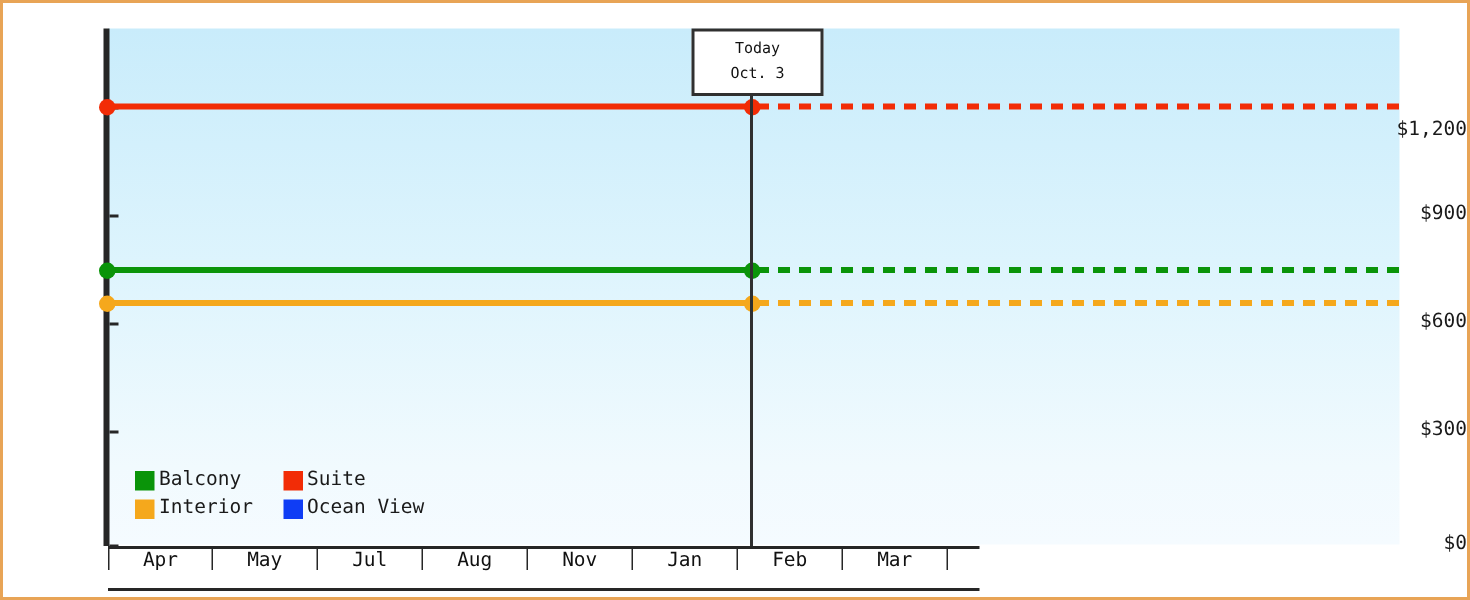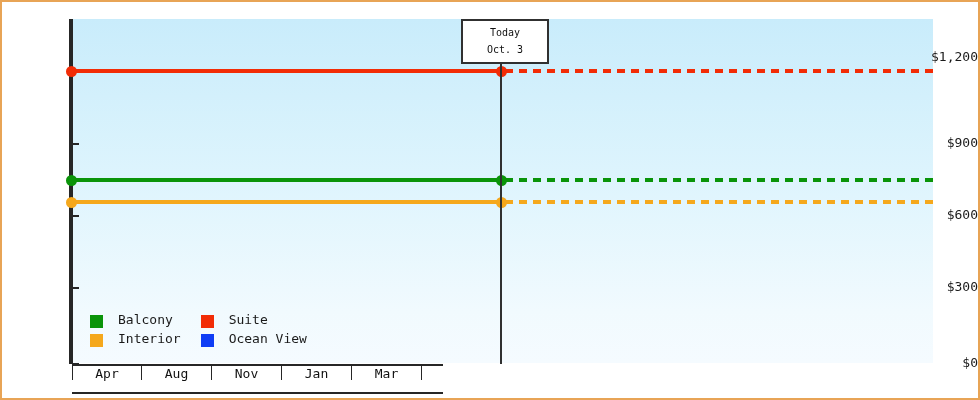--- a/index.html
+++ b/index.html
@@ -128,22 +128,22 @@
     position: absolute;
     left: 88px;
     top: 310px;
     display: grid;
     grid-template-columns: auto auto;
     column-gap: 20px;
     row-gap: 3px;
   }
   .legend-item {
     display: flex;
-    align-items: flex-end;
-    gap: 15px;
+    align-items: center;
+    gap: 3px;
     font-size: 13px;
     color: #1a1a1a;
     line-height: 16px;
     white-space: nowrap;
   }
   .legend-swatch {
     width: 13px;
     height: 13px;
     flex: 0 0 13px;
   }
@@ -156,21 +156,21 @@
   <div id="plot-area"></div>
 
   <div id="y-axis"></div>
 
   <div class="y-tick" style="top:69px"></div>
   <div class="y-tick" style="top:141px"></div>
   <div class="y-tick" style="top:213px"></div>
   <div class="y-tick" style="top:285px"></div>
   <div class="y-tick" style="top:361px"></div>
 
-  <div class="y-label" style="top:48px">$1,200</div>
+  <div class="y-label" style="top:78px">$1,200</div>
   <div class="y-label" style="top:134px">$900</div>
   <div class="y-label" style="top:206px">$600</div>
   <div class="y-label" style="top:278px">$300</div>
   <div class="y-label" style="top:354px">$0</div>
 
   <div class="series-solid" style="left:70px; top:67px; width:430px; background:#f22c06;"></div>
   <div class="series-dashed" style="left:503px; top:67px; width:428px; background:repeating-linear-gradient(to right,#f22c06 0,#f22c06 8px,transparent 8px,transparent 14px);"></div>
   <div class="series-marker" style="left:64px; top:64px; background:#f22c06;"></div>
   <div class="series-marker" style="left:494px; top:64px; background:#f22c06;"></div>
 
@@ -204,20 +204,23 @@
       <span>Interior</span>
     </div>
     <div class="legend-item">
       <span class="legend-swatch" style="background:#0f3df5;"></span>
       <span>Ocean View</span>
     </div>
   </div>
 
   <div id="x-band">
     <div class="x-cell first">Apr</div>
+    <div class="x-cell">May</div>
+    <div class="x-cell">Jul</div>
     <div class="x-cell">Aug</div>
     <div class="x-cell">Nov</div>
     <div class="x-cell">Jan</div>
+    <div class="x-cell">Feb</div>
     <div class="x-cell">Mar</div>
     <div class="x-cell partial"></div>
   </div>
 
 </div>
 
 </body></html>

